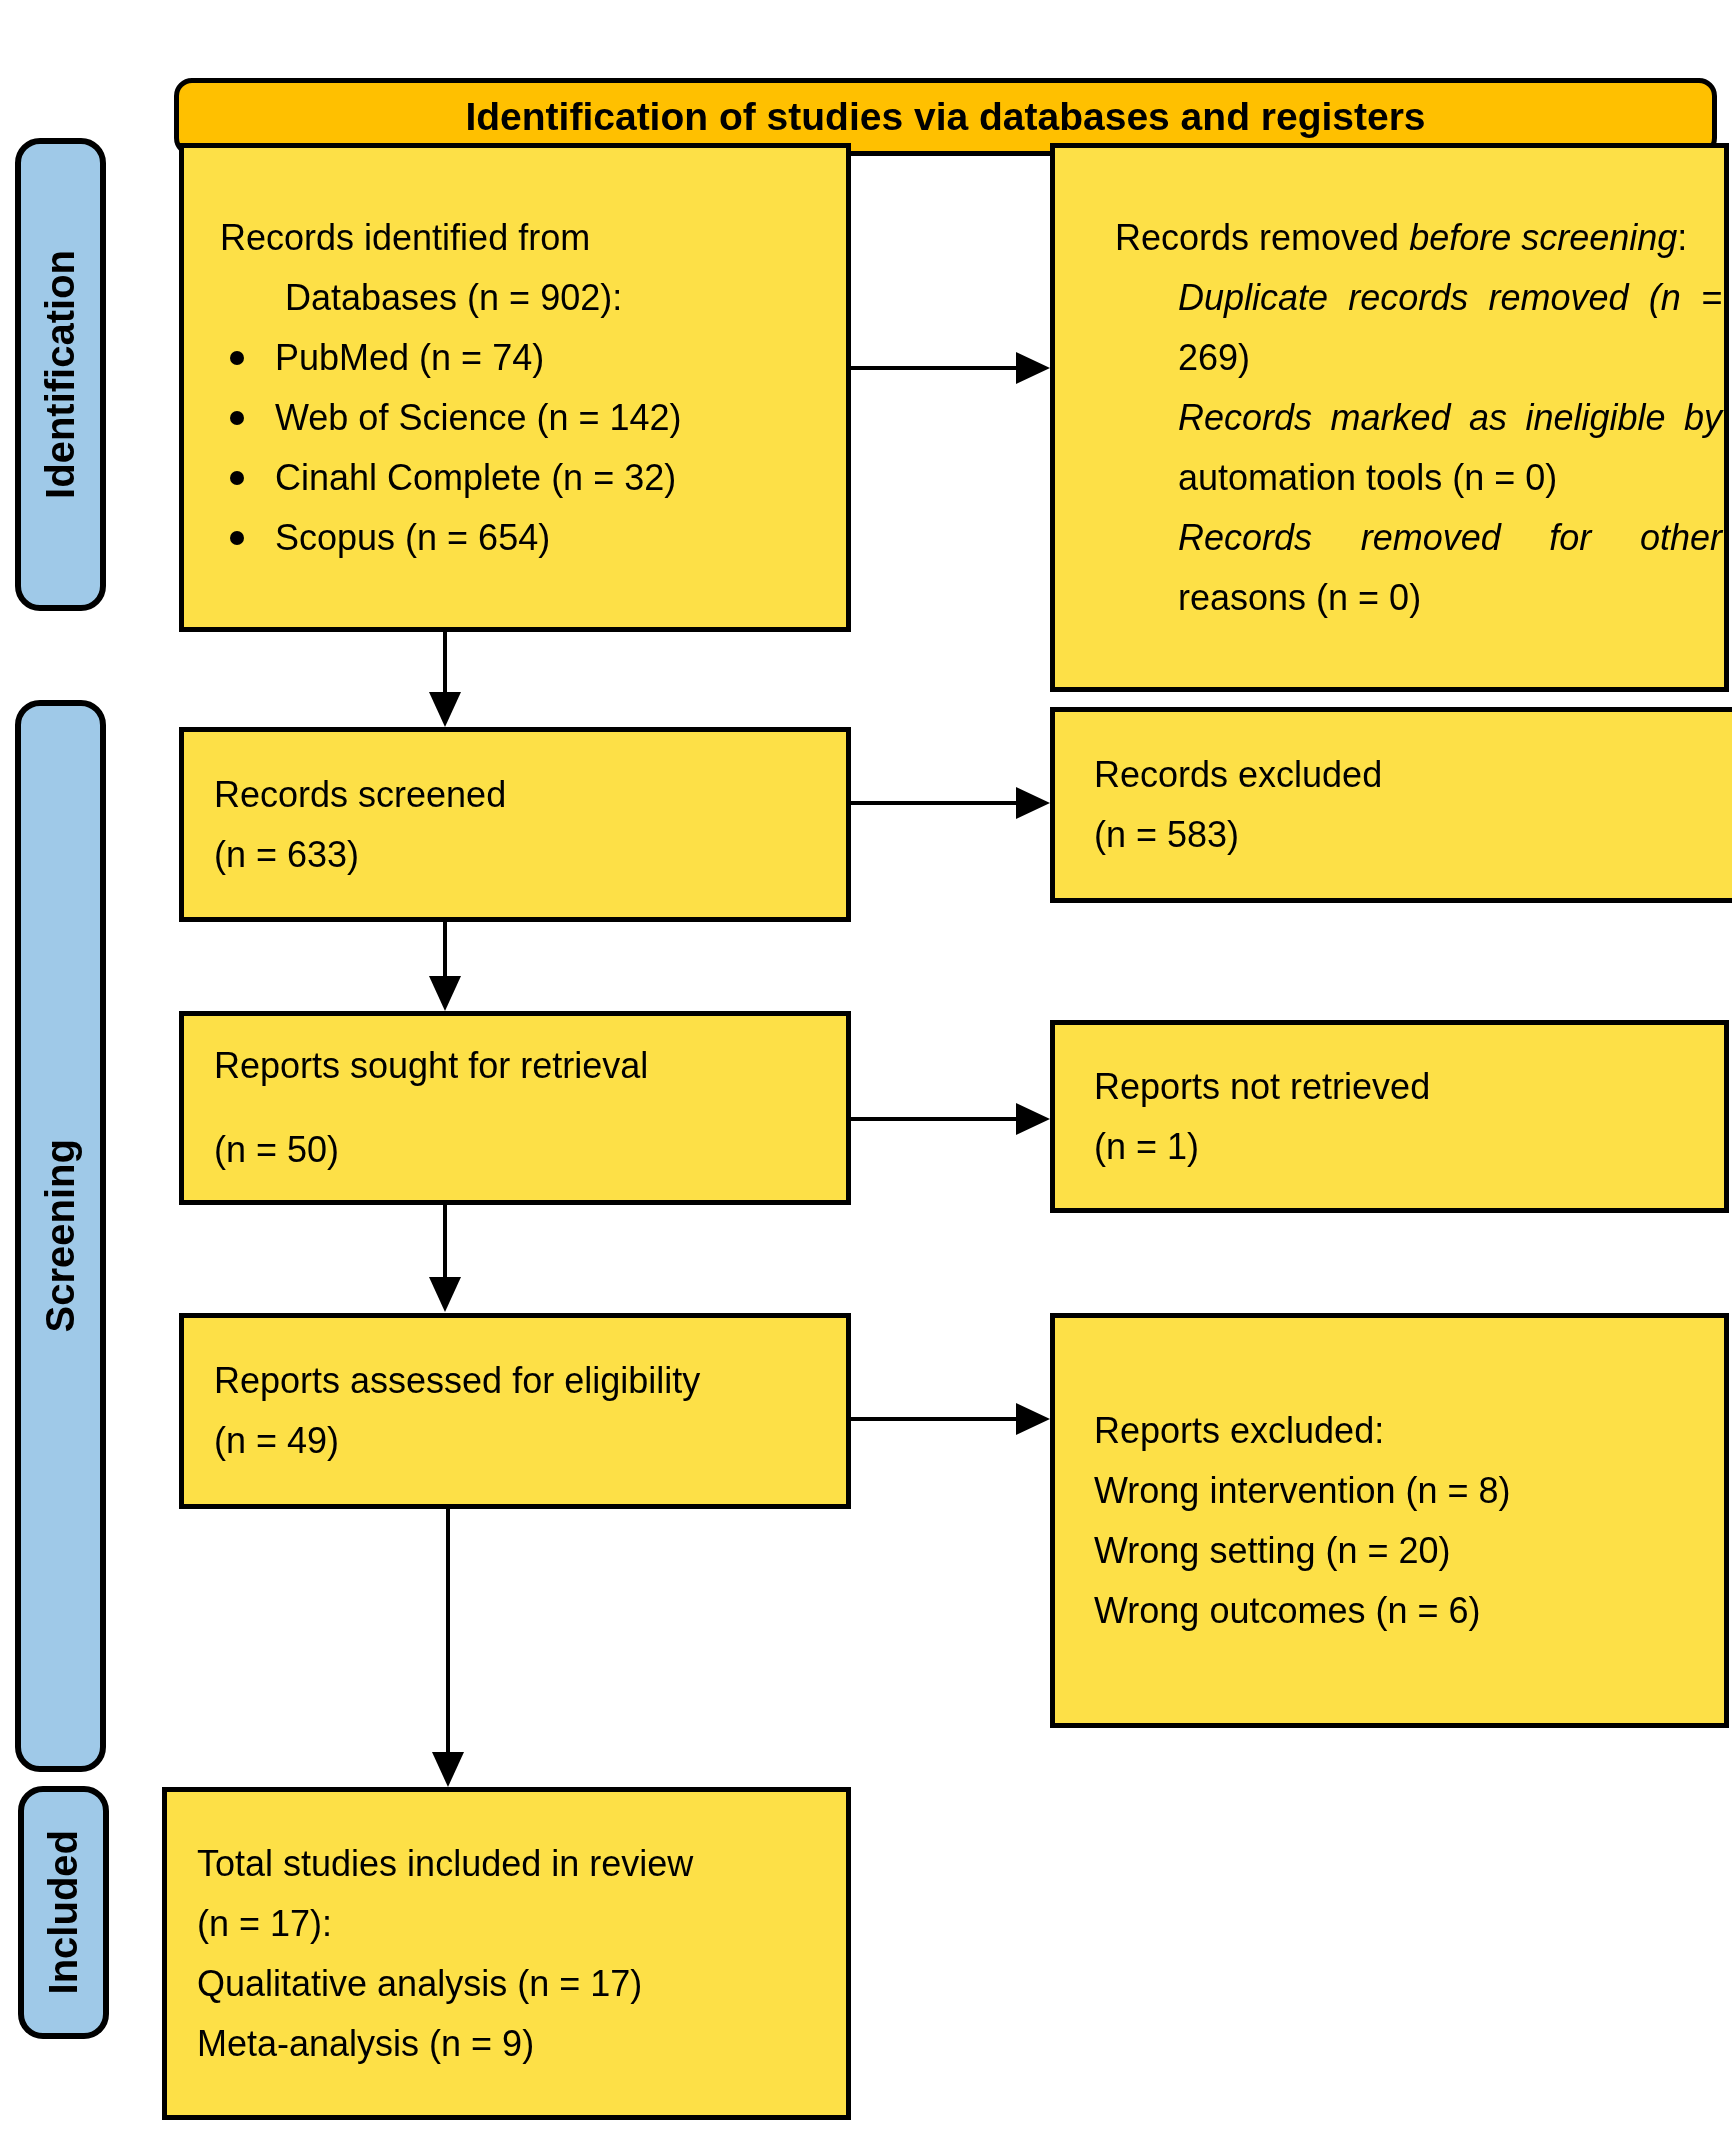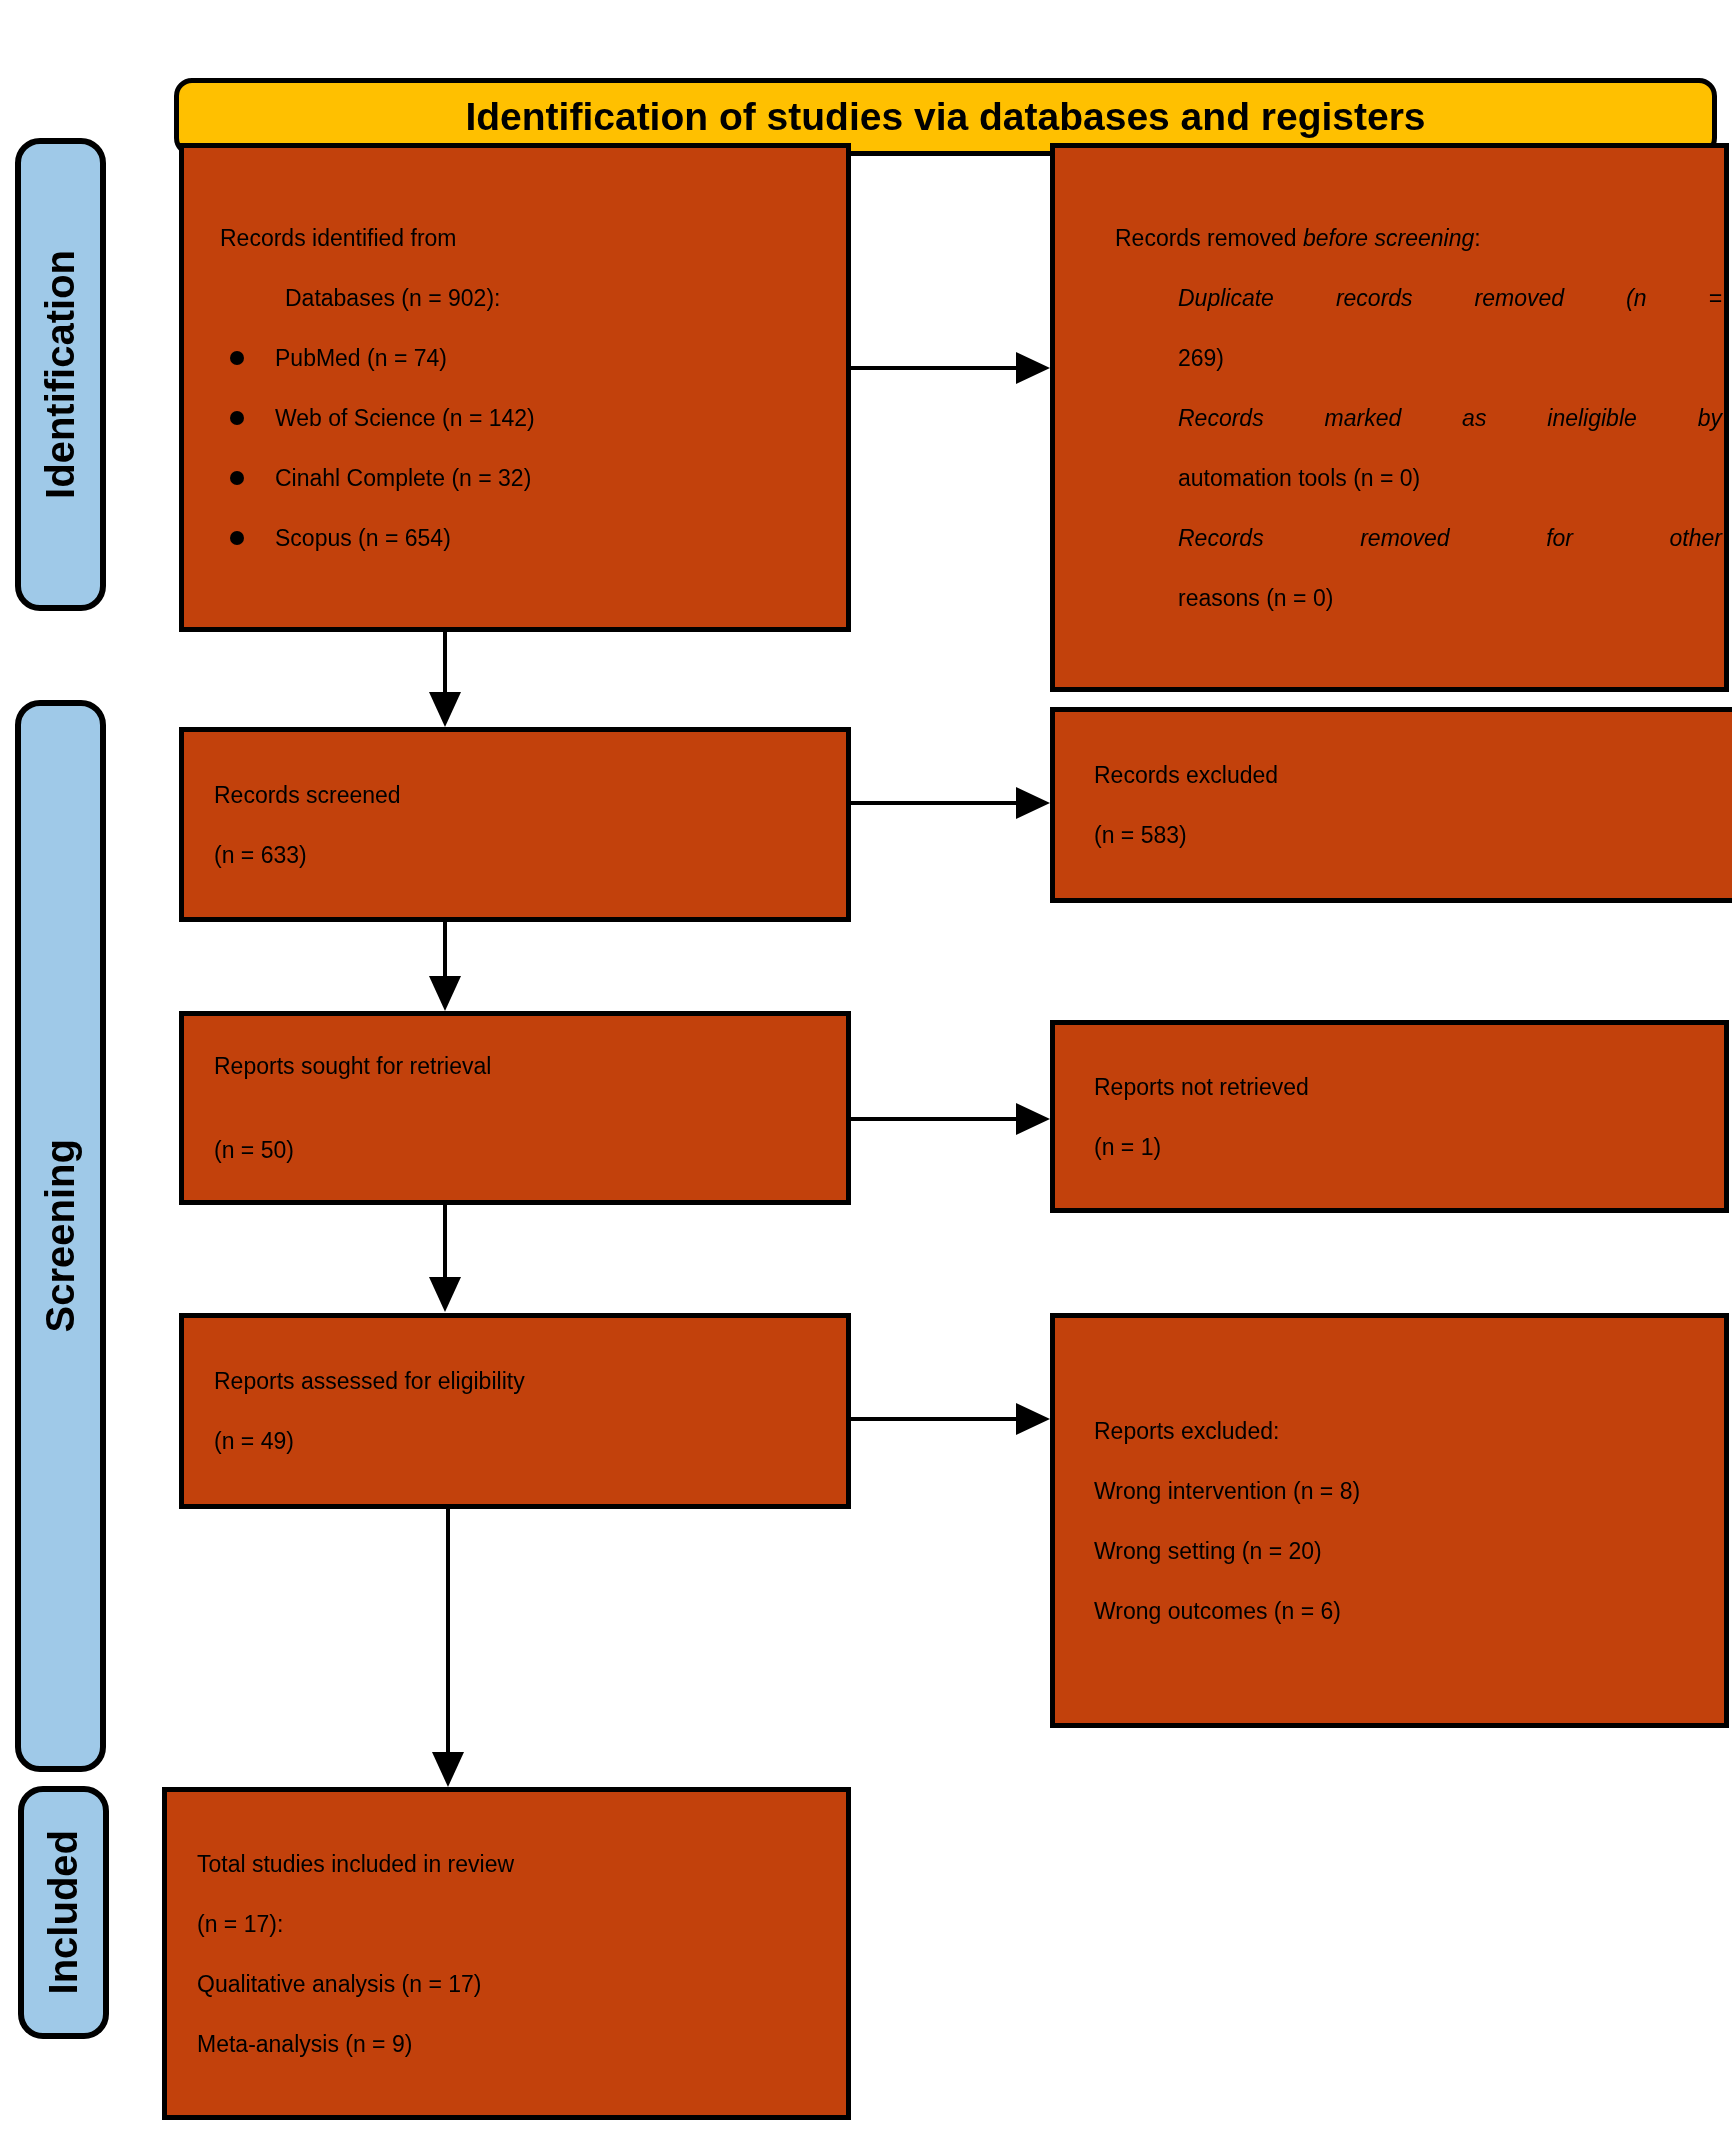--- a/index.html
+++ b/index.html
@@ -27,23 +27,23 @@
   .stage .vtext{
     writing-mode:vertical-rl;transform:rotate(180deg);
     font-size:40px;font-weight:bold;white-space:nowrap;
   }
   .stage-identification{left:15px;top:138px;width:91px;height:473px;}
   .stage-screening{left:15px;top:700px;width:91px;height:1072px;}
   .stage-included{left:18px;top:1786px;width:91px;height:253px;}
 
   
   .fbox{
-    background:#c2410c;border:5.4px solid #000;
+    background:#fde047;border:5.4px solid #000;
     display:flex;flex-direction:column;justify-content:center;
-    font-size:23px;line-height:60px;
+    font-size:36px;line-height:60px;
   }
   .box-identified{left:179px;top:143px;width:672px;height:489px;}
   .box-removed{left:1050px;top:143px;width:679px;height:549px;}
   .box-screened{left:179px;top:727px;width:672px;height:195px;}
   .box-excluded{left:1050px;top:707px;width:742px;height:196px;}
   .box-sought{left:179px;top:1011px;width:672px;height:194px;gap:24px;}
   .box-notretrieved{left:1050px;top:1020px;width:679px;height:193px;}
   .box-assessed{left:179px;top:1313px;width:672px;height:196px;}
   .box-reportsexcluded{left:1050px;top:1313px;width:679px;height:415px;}
   .box-included{left:162px;top:1787px;width:689px;height:333px;}

